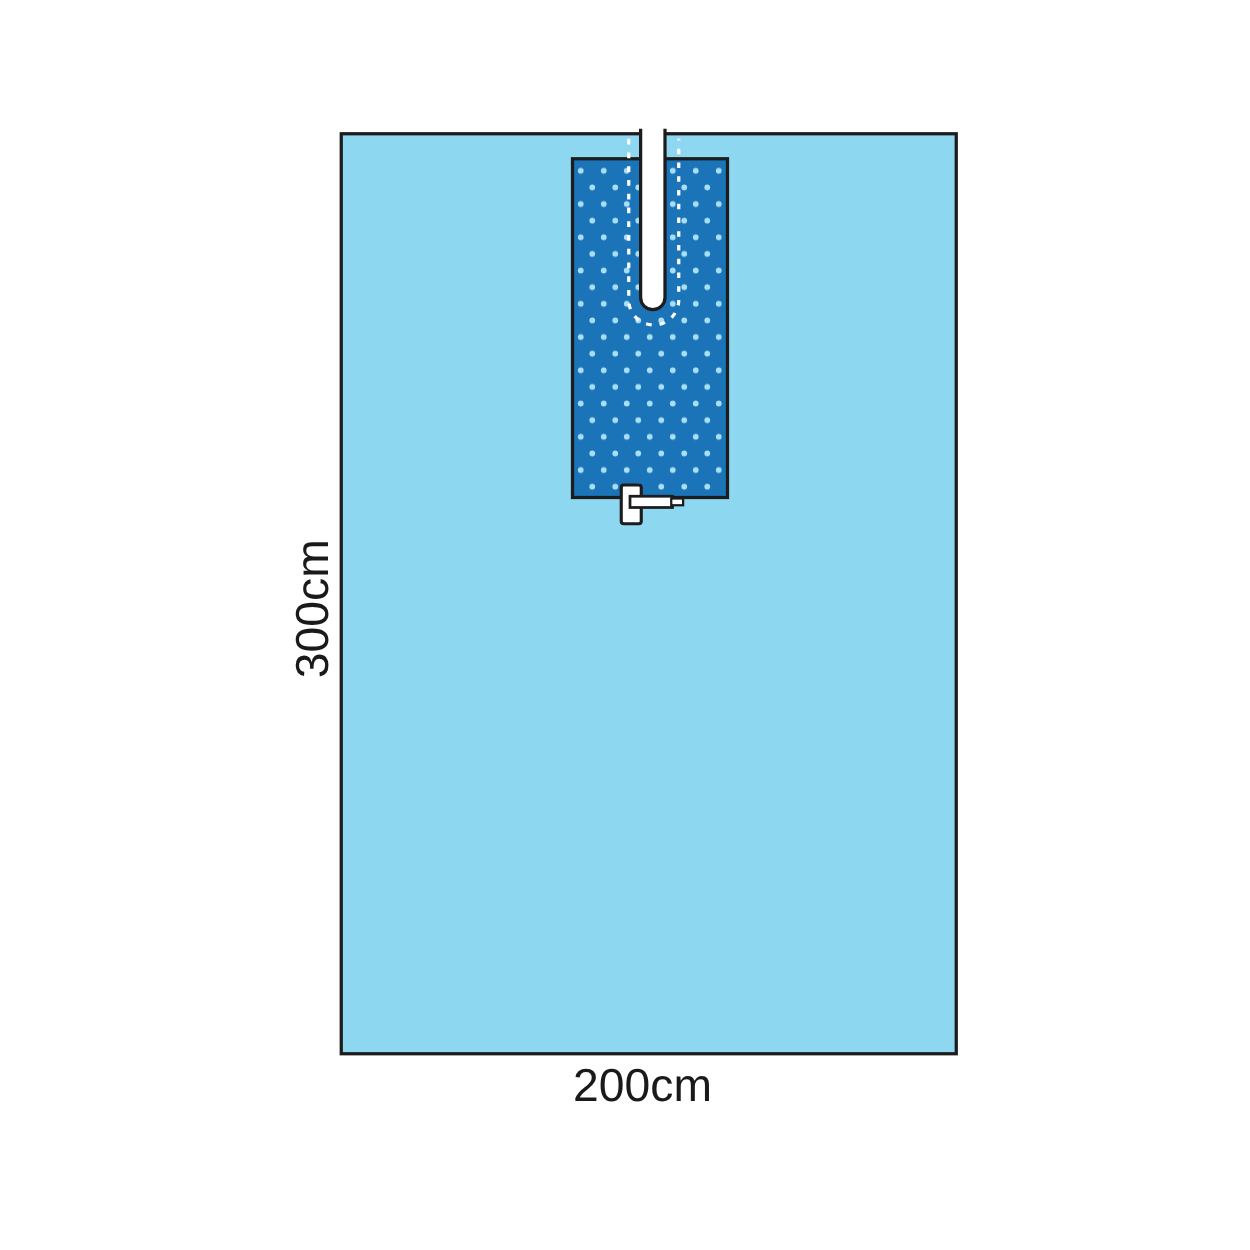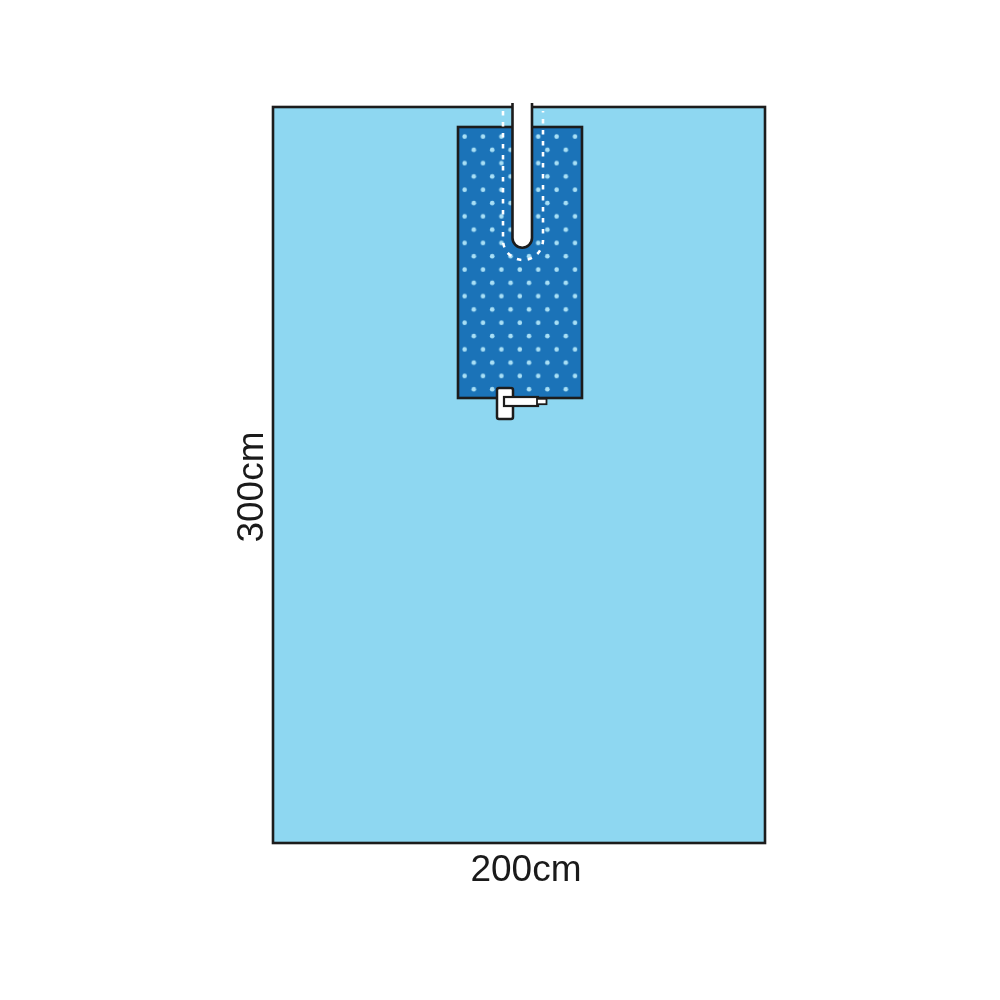--- a/index.html
+++ b/index.html
@@ -79,21 +79,20 @@
   }
   .dim-label-height{
     left:250px;
     top:487px;
     transform:translate(-50%,-50%) rotate(-90deg);
   }
   .dim-label-width{
     left:514px;
     top:868px;
     transform:translate(-50%,-50%);
-    margin-left:12px;
   }
 </style>
 </head>
 <body>
 
 <div class="stage">
 
   <svg class="diagram-svg" viewBox="0 0 1000 1000" xmlns="http://www.w3.org/2000/svg">
     <defs>
       <pattern id="dotPattern" patternUnits="userSpaceOnUse" x="460" y="130" width="18.4" height="26.6">

